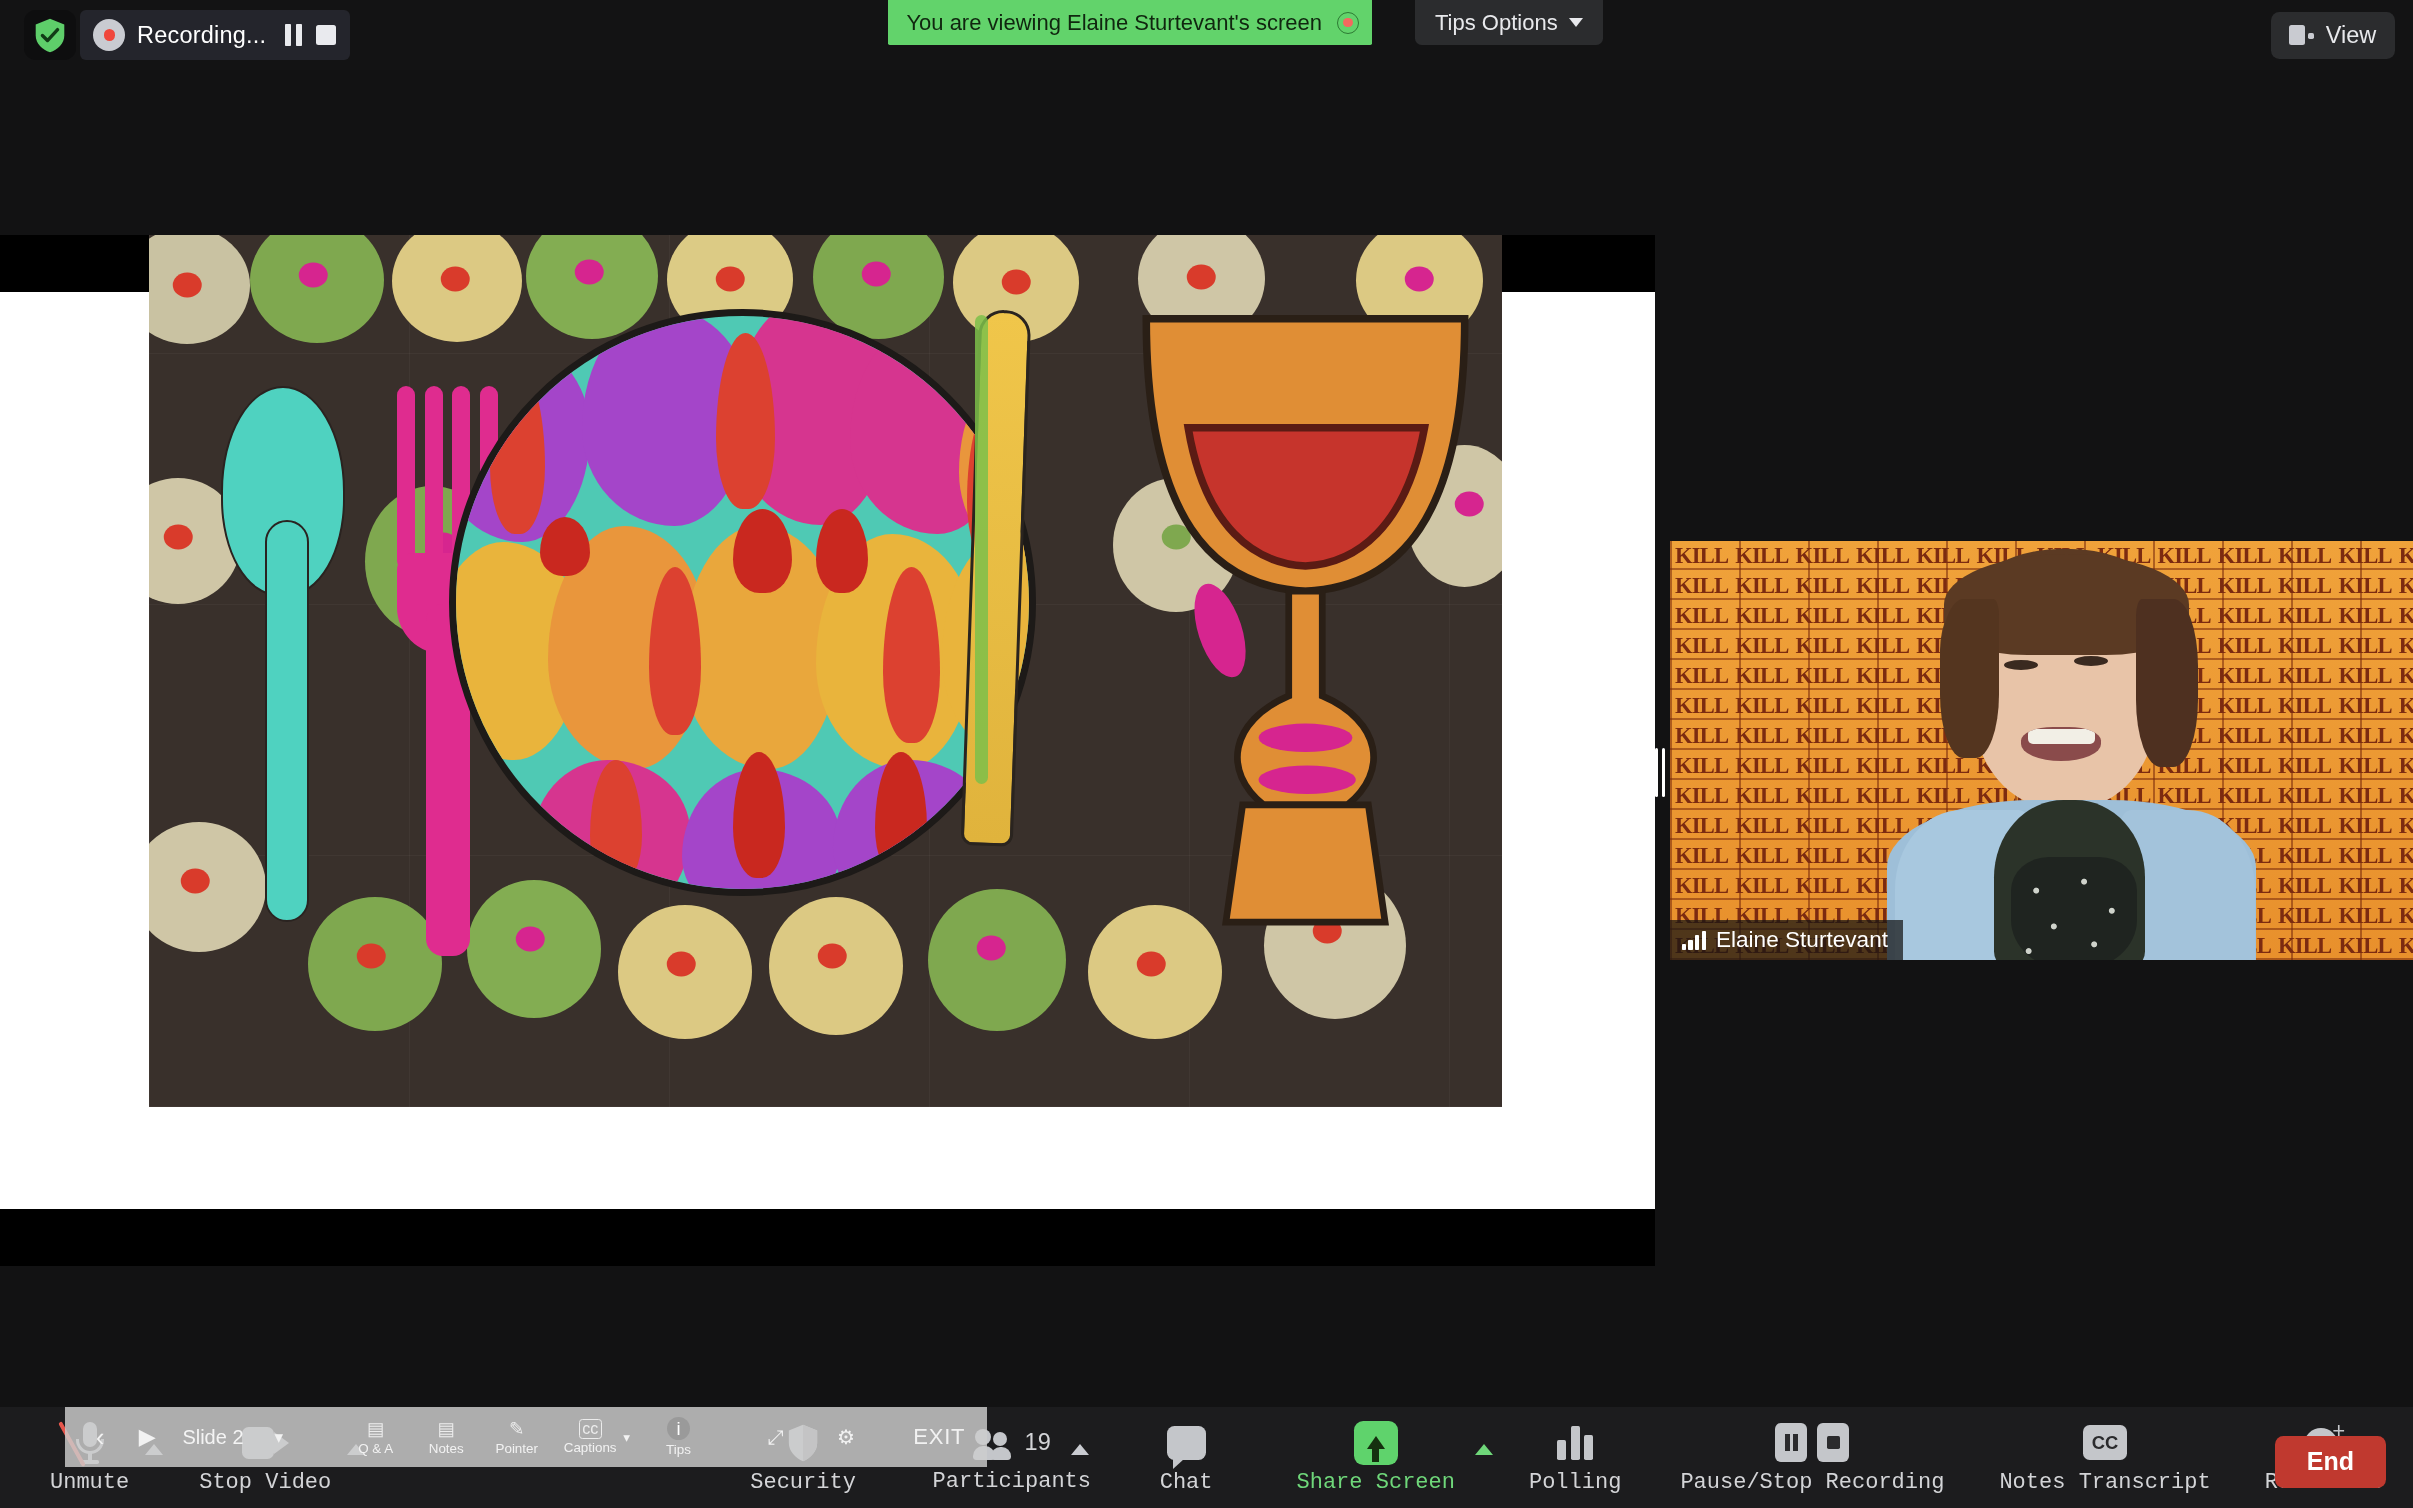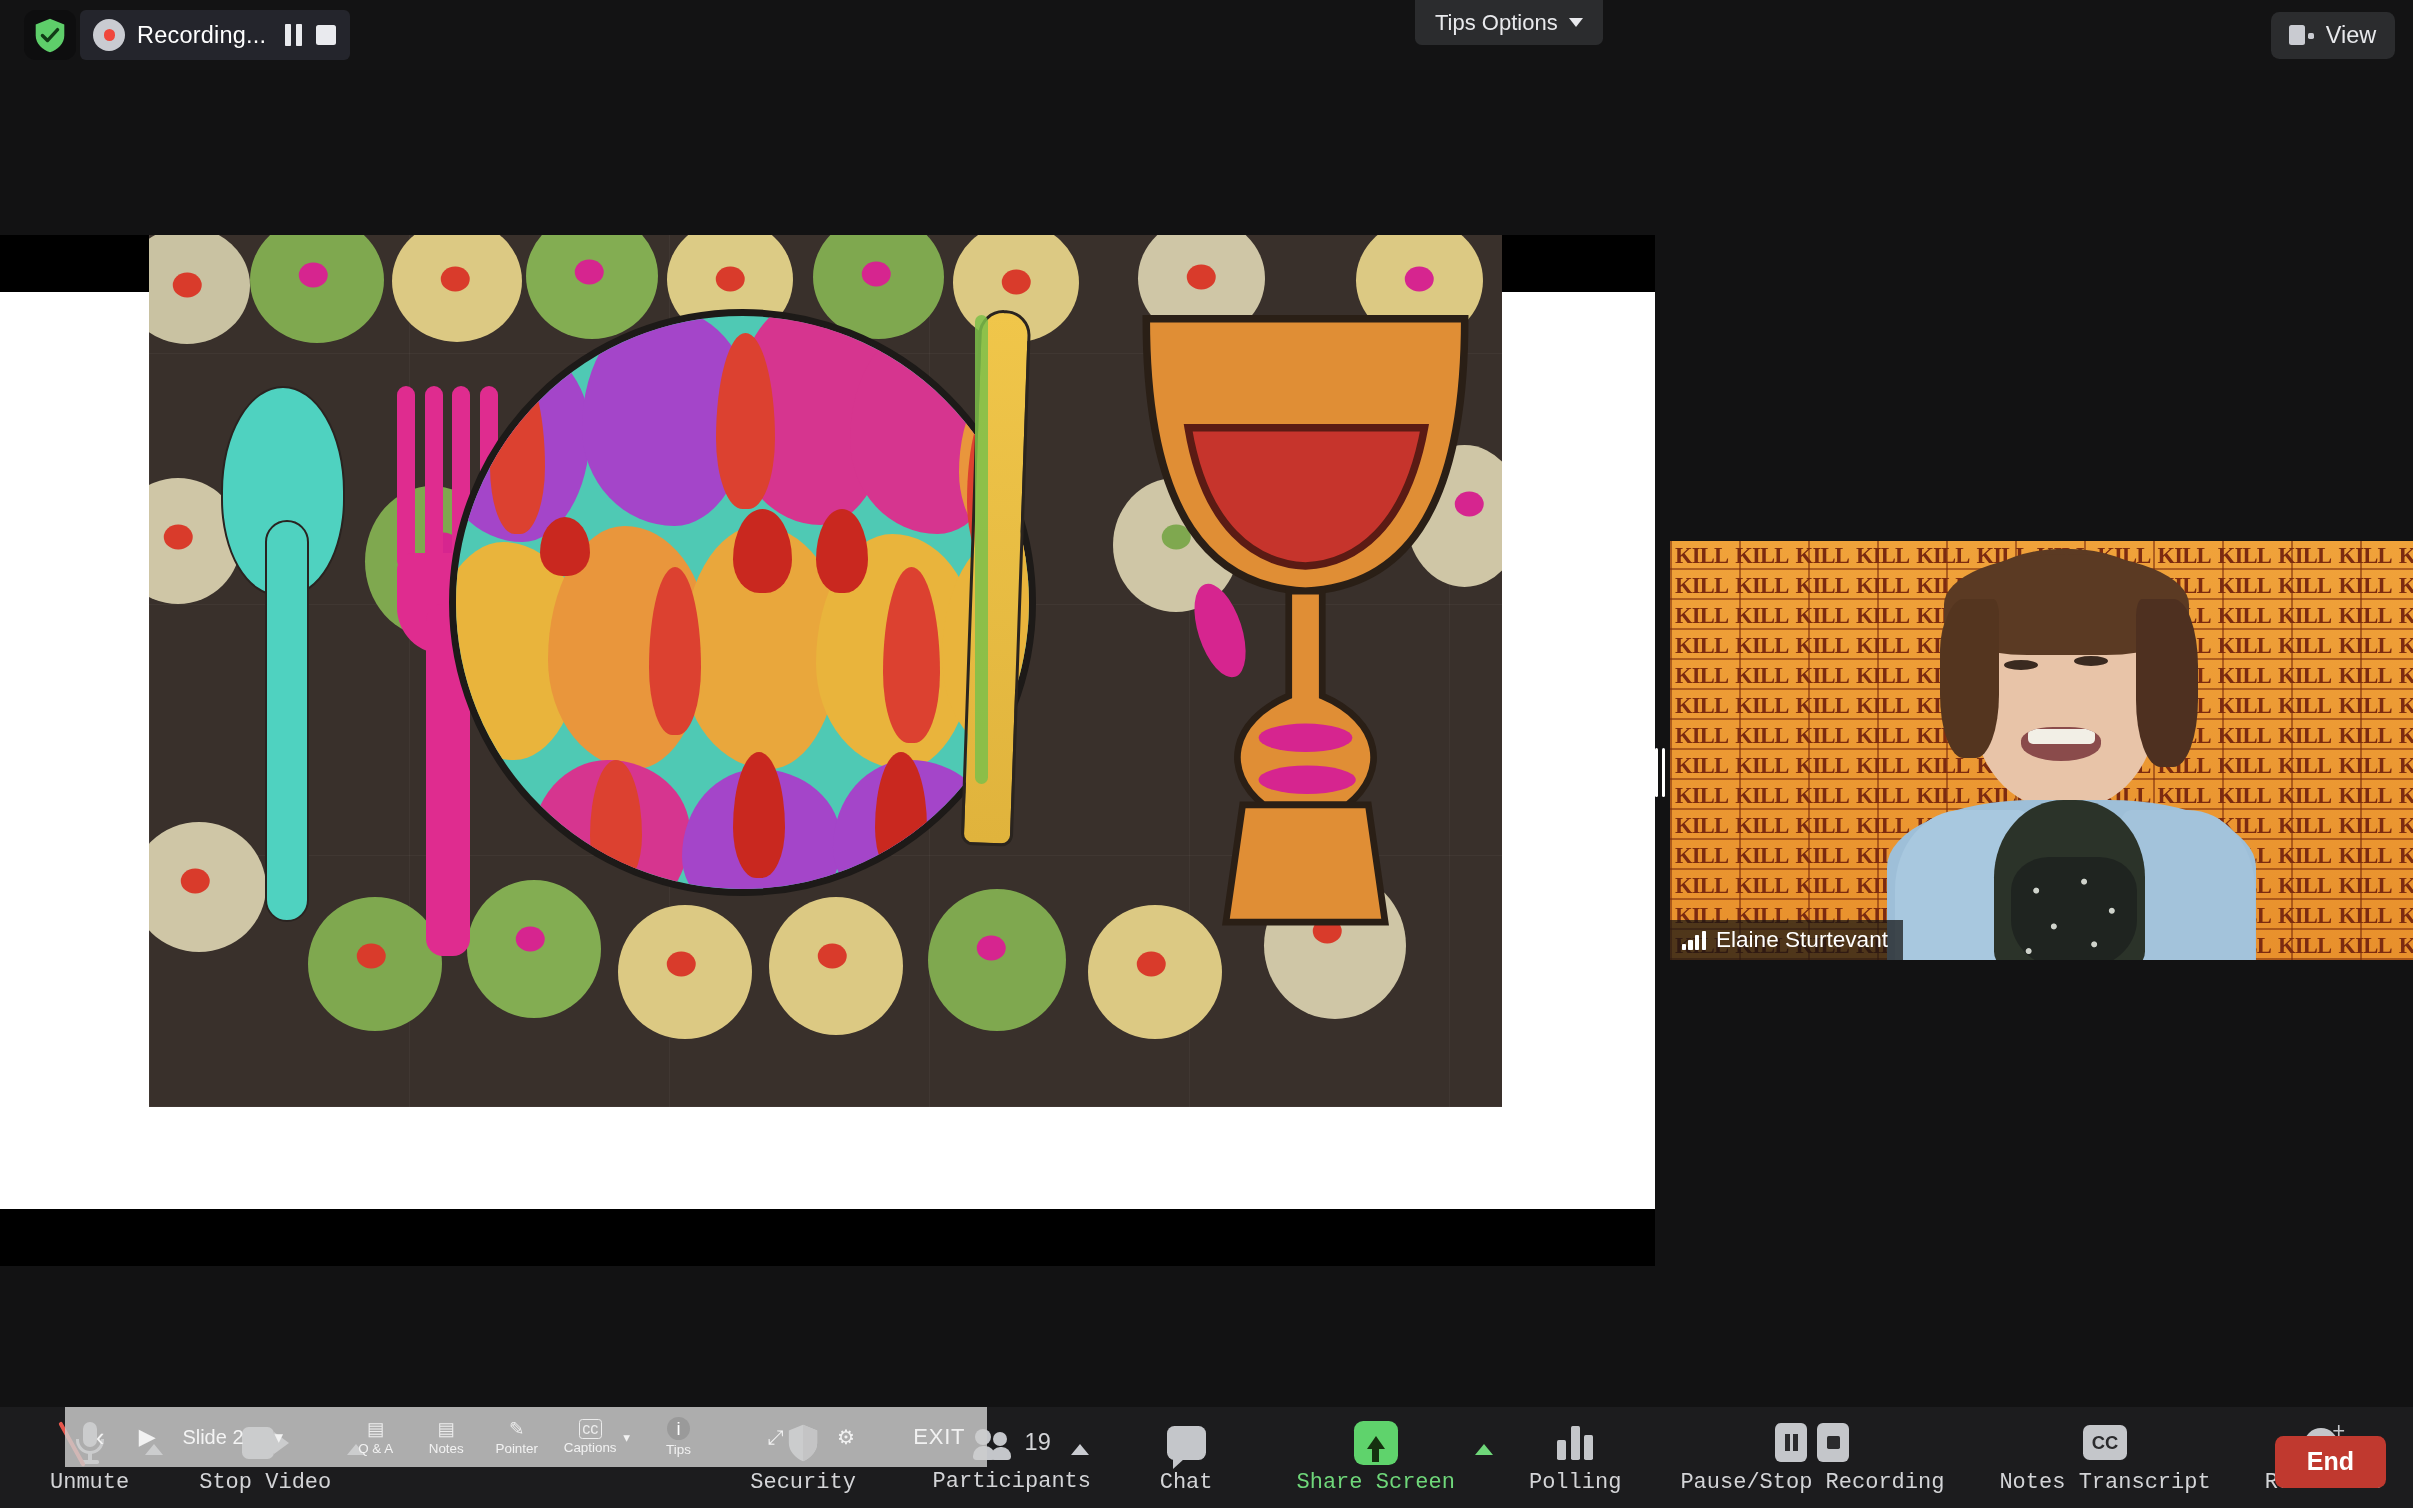--- a/index.html
+++ b/index.html
@@ -243,20 +243,26 @@
       <span class="rec-dot">
           <i></i>
         </span>
       <span class="rec-text">Recording...</span>
       <span class="rec-ctrl">
         <span class="ic-pause"></span>
         <span class="ic-stop"></span>
       </span>
     </div>
 
+    <div class="share-banner">
+      <span class="txt">You are viewing Elaine Sturtevant's screen</span>
+      <span class="rec-ring">
+          <i></i>
+        </span>
+    </div>
 
     <div class="view-opts">
       <span class="txt">Tips Options</span>
       <span class="chev-d"></span>
     </div>
 
     <div class="view-btn">
       <span class="lay-ic">
           <i class="b"></i>
           <i class="d"></i>

